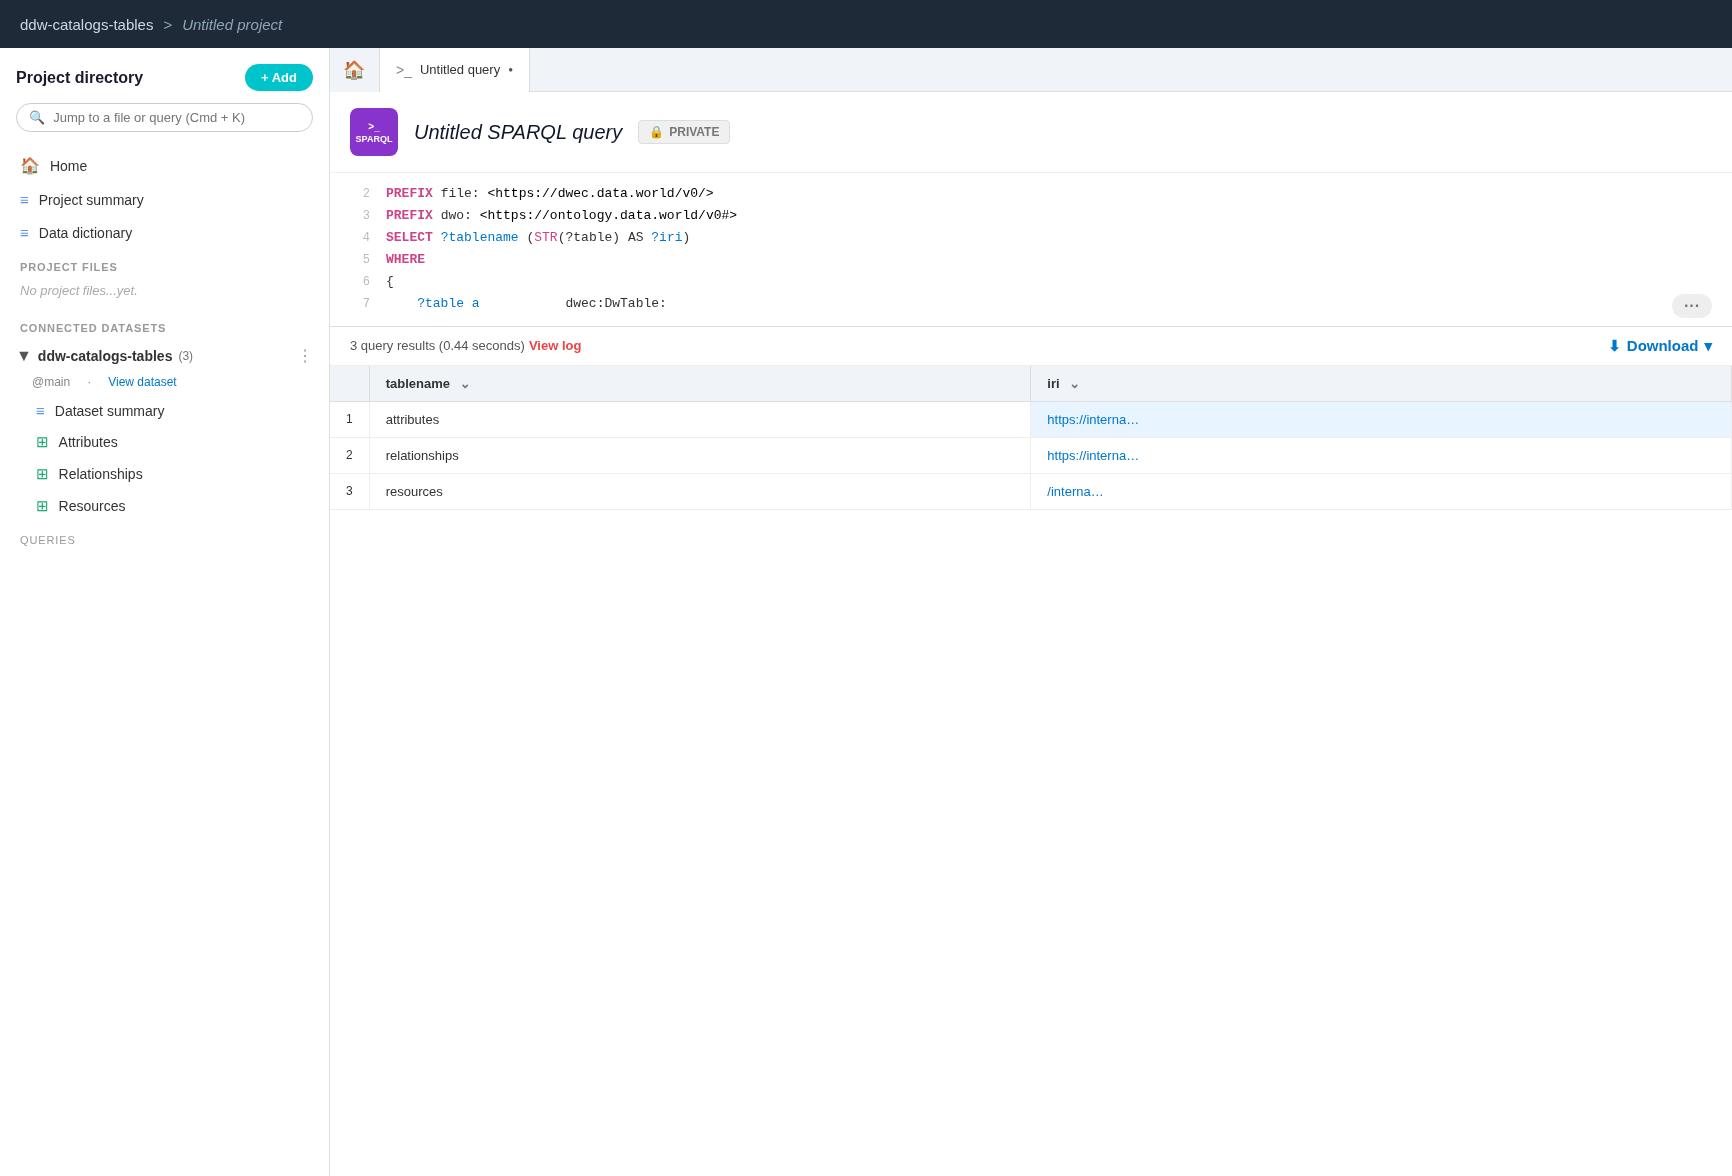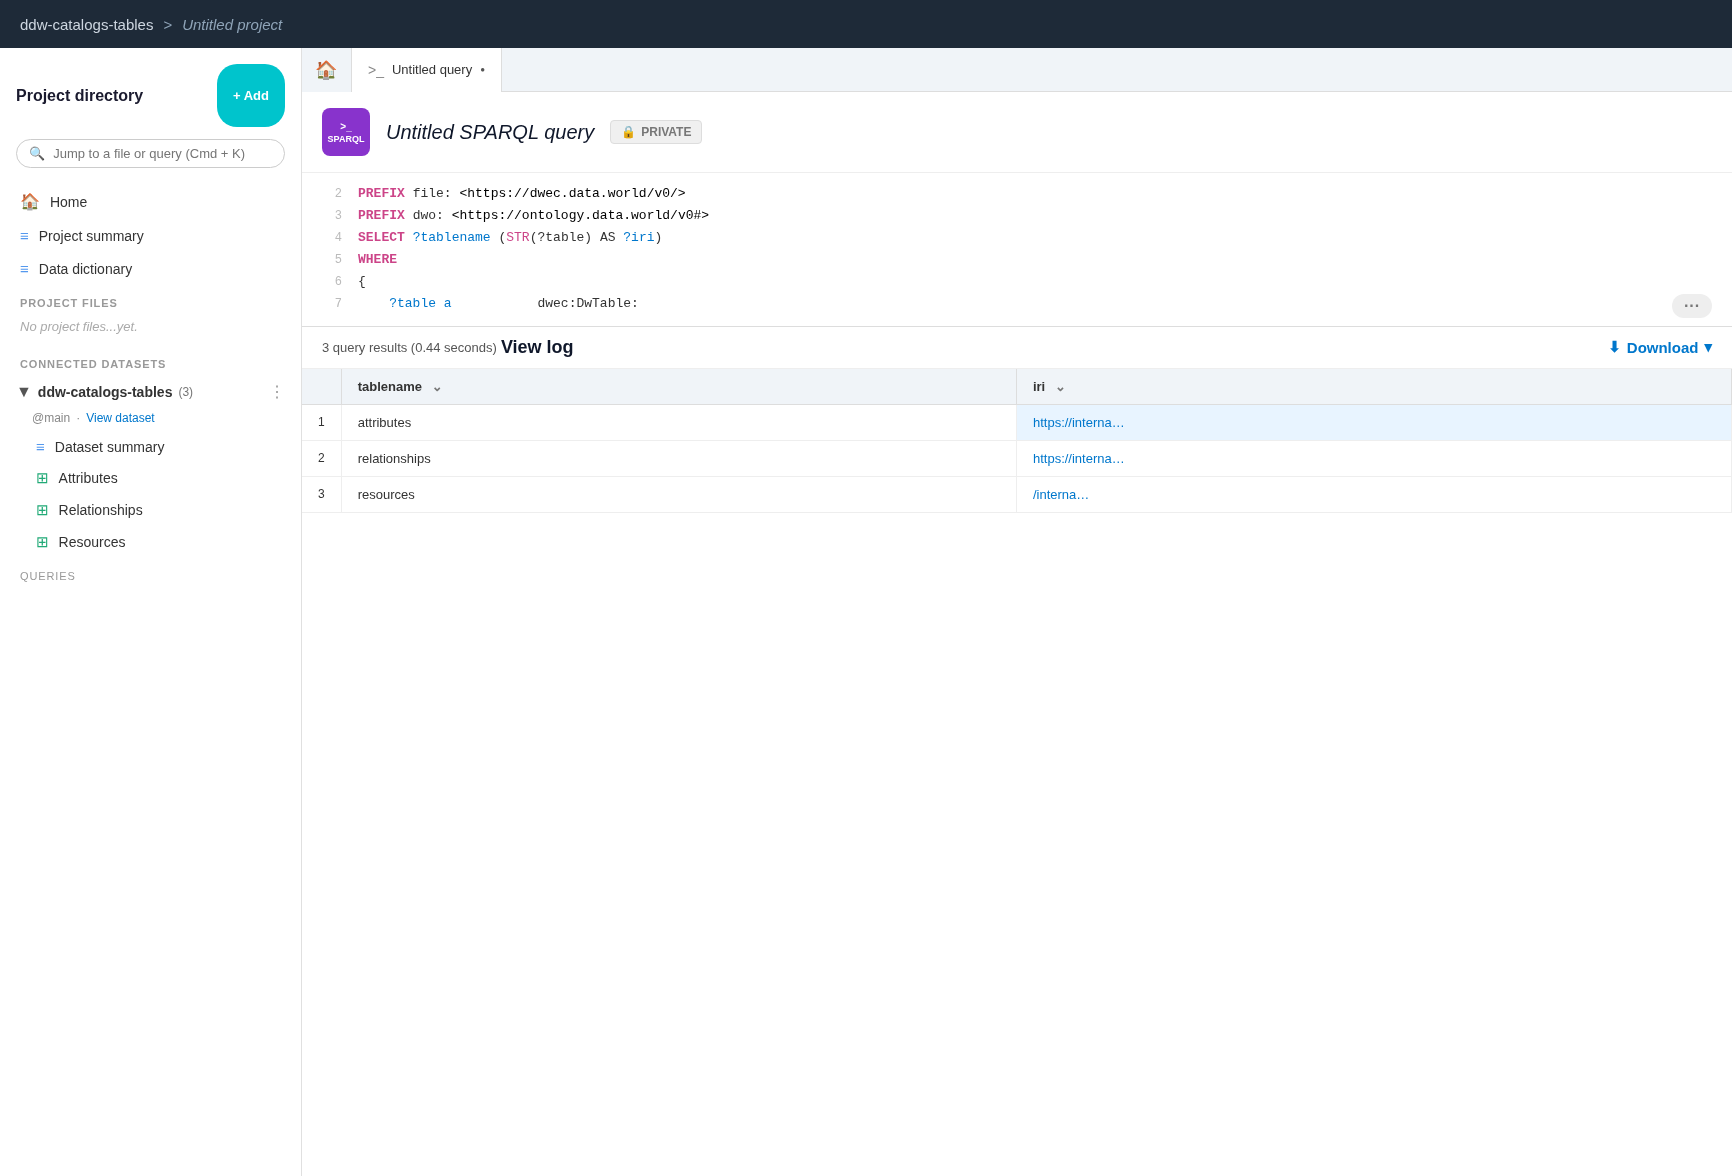--- a/index.html
+++ b/index.html
@@ -19,21 +19,21 @@
     .topbar .separator { margin: 0 10px; color: #8fa4b8; }
 
     
     .main-layout {
       display: flex;
       height: calc(1176px - 48px);
     }
 
     
     .sidebar {
-      width: 302px;
+      width: 330px;
       background: #fff;
       border-right: 1px solid #e0e0e0;
       padding: 16px 0;
       overflow-y: auto;
       flex-shrink: 0;
     }
     .sidebar-header {
       display: flex;
       align-items: center;
       justify-content: space-between;
@@ -42,21 +42,21 @@
     .sidebar-title {
       font-size: 16px;
       font-weight: 700;
       color: #1a1a2e;
     }
     .add-btn {
       background: #00c4cc;
       color: #fff;
       border: none;
       border-radius: 20px;
-      padding: 24px 16px;
+      padding: 6px 16px;
       font-size: 13px;
       font-weight: 600;
       cursor: pointer;
     }
     .search-box {
       margin: 0 16px 16px;
       display: flex;
       align-items: center;
       border: 1px solid #ccc;
       border-radius: 20px;
@@ -112,21 +112,21 @@
     }
     .dataset-count {
       font-size: 12px;
       color: #777;
     }
     .dataset-meta {
       padding: 2px 16px 6px 32px;
       font-size: 12px;
       color: #888;
       display: flex;
-      gap: 6px;
+      gap: 17px;
       align-items: center;
     }
     .dataset-meta a { color: #0077cc; text-decoration: none; }
     .kebab-btn { margin-left: auto; color: #999; cursor: pointer; font-size: 16px; }
 
     .dataset-item {
       display: flex;
       align-items: center;
       padding: 7px 16px 7px 36px;
       font-size: 14px;
@@ -270,21 +270,21 @@
 
     
     .results-bar {
       display: flex;
       align-items: center;
       padding: 10px 20px;
       border-bottom: 1px solid #eee;
       background: #fff;
     }
     .results-info { font-size: 13px; color: #555; }
-    .view-log { color: #0f172a; font-weight: 600; font-size: 18px; cursor: pointer; margin-left: 4px; }
+    .view-log { color: #ef4444; font-weight: 600; font-size: 13px; cursor: pointer; margin-left: 4px; }
     .download-btn {
       margin-left: auto;
       display: flex;
       align-items: center;
       gap: 6px;
       color: #0077cc;
       font-weight: 700;
       font-size: 15px;
       cursor: pointer;
       background: none;

